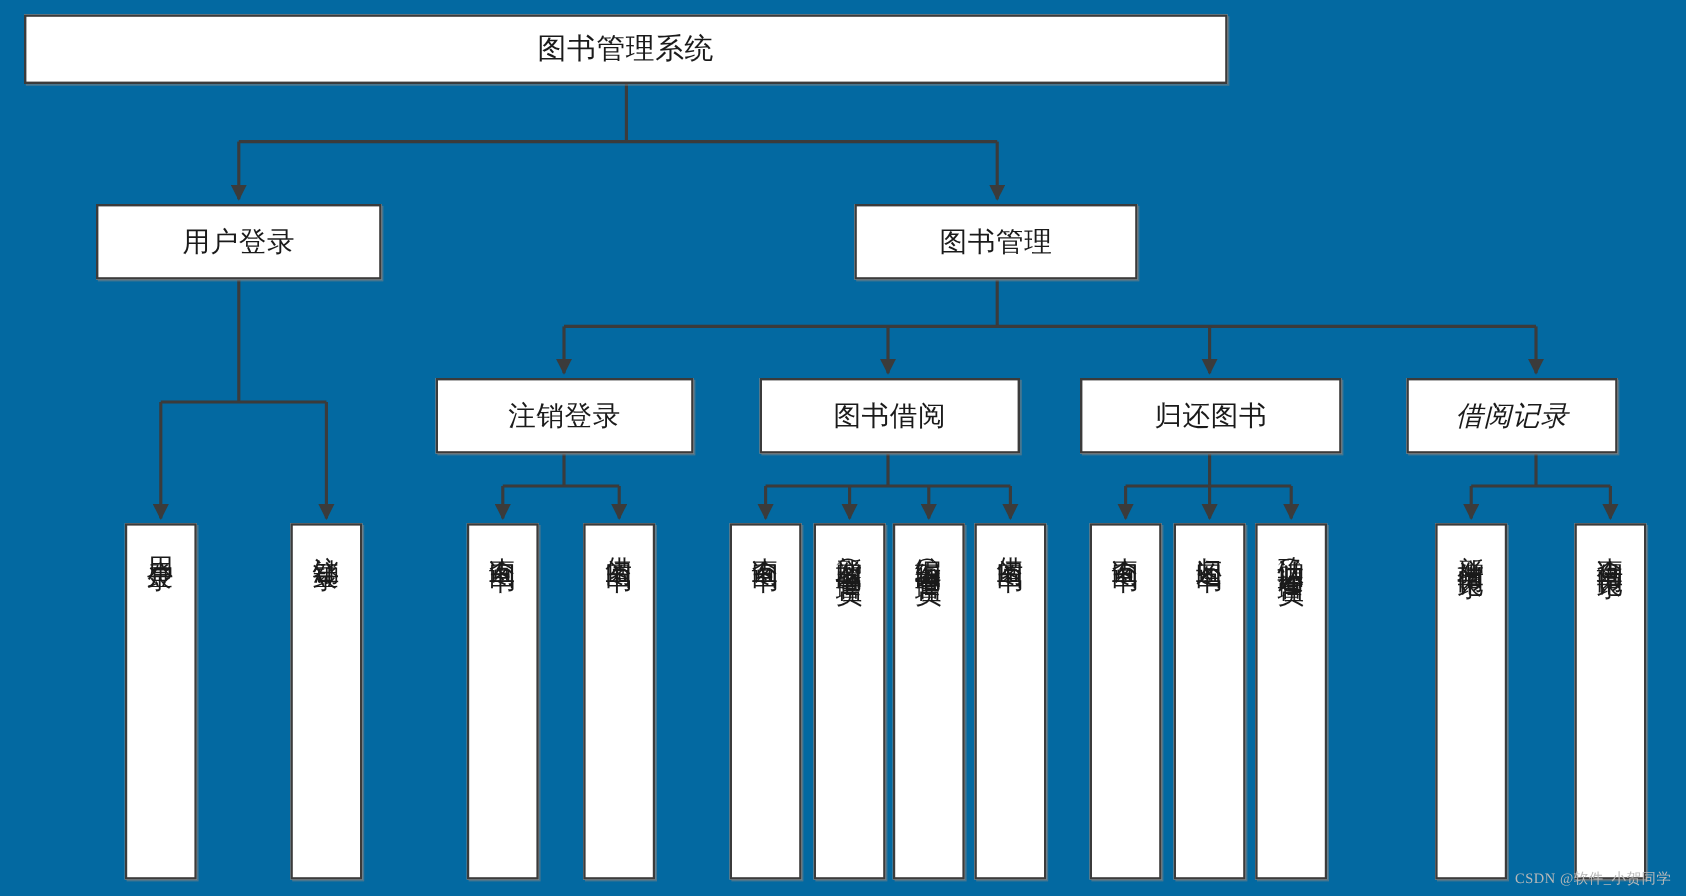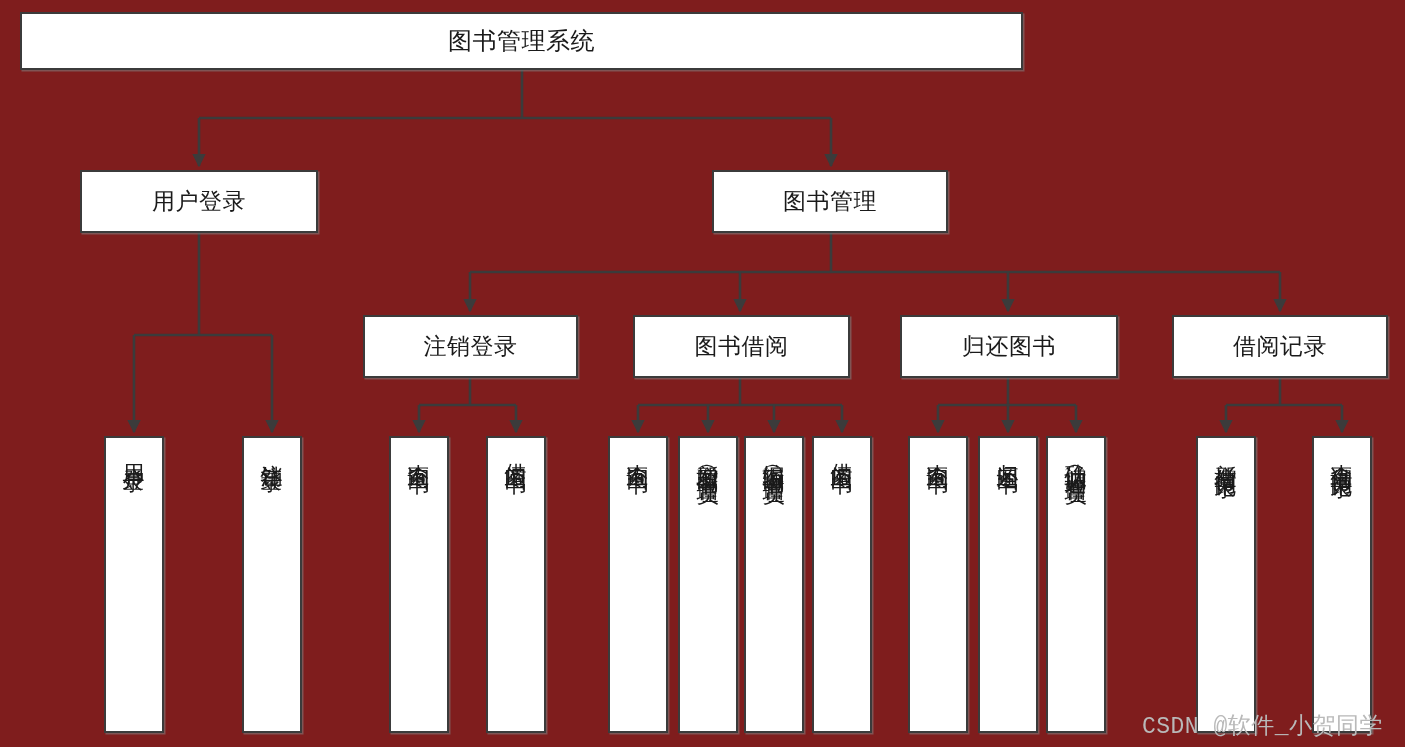--- a/index.html
+++ b/index.html
@@ -8,21 +8,21 @@
     padding: 0;
     background: #ffffff;
   }
   body {
     font-family: "Liberation Sans", "DejaVu Sans", sans-serif;
   }
   #canvas {
     position: relative;
     width: 1405px;
     height: 747px;
-    background: #7f1d1d;
+    background: #0369a1;
     overflow: hidden;
   }
   #edges {
     position: absolute;
     left: 0;
     top: 0;
     width: 1405px;
     height: 747px;
     pointer-events: none;
   }
@@ -59,28 +59,28 @@
   .node.vert .label {
     writing-mode: vertical-rl;
     text-orientation: upright;
     font-size: 22px;
     line-height: 1.05;
     letter-spacing: 3px;
     white-space: nowrap;
   }
   .watermark {
     position: absolute;
-    right: 22px;
+    right: 12px;
     bottom: 6px;
-    font-size: 23px;
+    font-size: 12px;
     color: #b9b9b9;
     letter-spacing: 0.5px;
     z-index: 5;
     white-space: nowrap;
-    font-family: Liberation Mono, monospace;
+    font-family: Liberation Serif, serif;
   }
 </style>
 </head>
 <body>
 
 <div id="canvas">
 
   <svg id="edges" viewBox="0 0 1405 747" width="1405" height="747" xmlns="http://www.w3.org/2000/svg">
     <defs>
       <marker id="arrow" viewBox="0 0 10 10" refX="9" refY="5" markerWidth="5.2" markerHeight="5.2" orient="auto-start-reverse">
@@ -144,21 +144,21 @@
 
   <div class="node horiz" style="left: 363px; top: 315px; width: 215px; height: 63px;">
     <span class="label">注销登录</span>
   </div>
   <div class="node horiz" style="left: 633px; top: 315px; width: 217px; height: 63px;">
     <span class="label">图书借阅</span>
   </div>
   <div class="node horiz" style="left: 900px; top: 315px; width: 218px; height: 63px;">
     <span class="label">归还图书</span>
   </div>
-  <div class="node horiz" style="left: 1172px; top: 315px; width: 216px; height: 63px;">
+  <div class="node horiz" style="left: 1172px; top: 315px; width: 176px; height: 63px; font-style: italic;">
     <span class="label">借阅记录</span>
   </div>
 
   <div class="node vert" style="left: 104px; top: 436px; width: 60px; height: 297px;">
     <span class="label">用户登录</span>
   </div>
   <div class="node vert" style="left: 242px; top: 436px; width: 60px; height: 297px;">
     <span class="label">注销登录</span>
   </div>
   <div class="node vert" style="left: 389px; top: 436px; width: 60px; height: 297px;">

